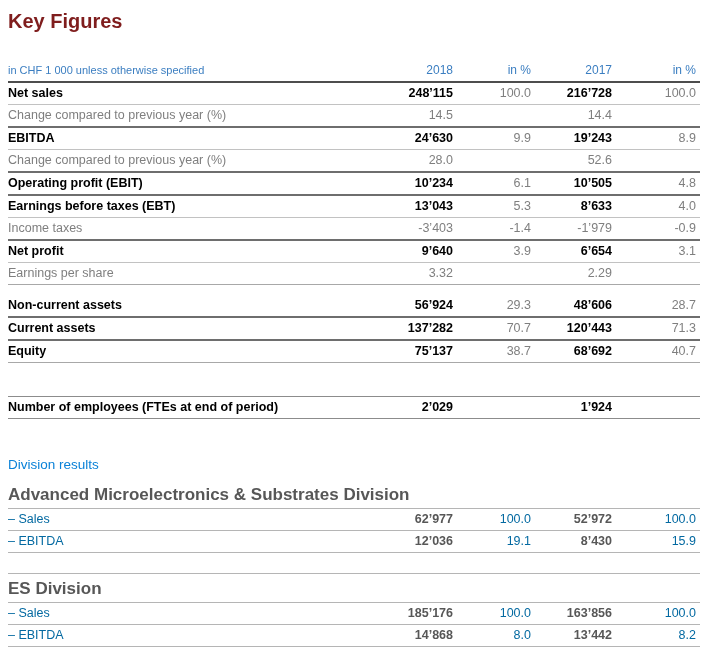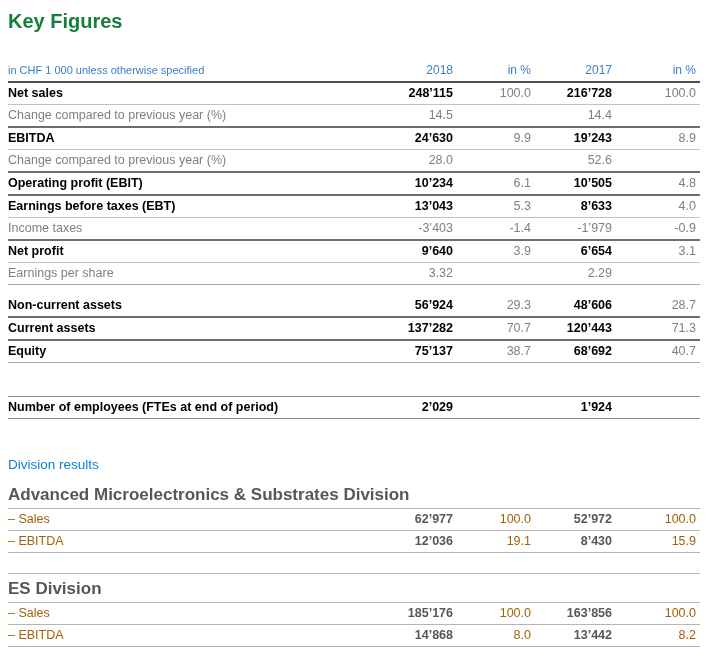--- a/index.html
+++ b/index.html
@@ -5,21 +5,21 @@
   * { margin:0; padding:0; box-sizing:border-box; }
   body {
     width:720px; height:660px;
     background:#ffffff;
     font-family:"Liberation Sans", sans-serif;
     overflow:hidden;
   }
   .page { padding:8px 20px 0 8px; }
 
   h1.title {
-    font-size:20px; font-weight:bold; color:#15803d;
+    font-size:20px; font-weight:bold; color:#7f1d1d;
     letter-spacing:0; margin:2px 0 0 0;
   }
 
   table { border-collapse:collapse; table-layout:fixed; width:692px; }
   col.c-lbl { width:385px; }
   col.c-v1  { width:60px; }
   col.c-p1  { width:78px; }
   col.c-v2  { width:81px; }
   col.c-p2  { width:88px; }
 
@@ -35,21 +35,21 @@
 
   
   td.lbl { text-align:left; }
   td.val, td.pct { text-align:right; }
   td.pct:last-child { padding-right:4px; }
 
   
   tr.plain td { color:#7f7f7f; font-weight:normal; }
   tr.bold  td.lbl, tr.bold td.val { color:#000000; font-weight:bold; }
   tr.bold  td.pct { color:#7f7f7f; font-weight:normal; }
-  tr.mixed td.lbl, tr.mixed td.pct { color:#a16207; font-weight:normal; }
+  tr.mixed td.lbl, tr.mixed td.pct { color:#0369a1; font-weight:normal; }
   tr.mixed td.val { color:#575757; font-weight:bold; }
 
   
   tbody tr.bold  { border-top:2px solid #6e6e6e; }
   tbody tr.plain { border-top:1px solid #c2c2c2; }
   tbody tr.mixed { border-top:1px solid #b5b5b5; }
   .t-main  tbody tr:first-child { border-top:none; }
   .t-assets tbody tr:first-child { border-top:none; }
   .t-main   { border-bottom:1px solid #a8a8a8; }
   .t-assets { border-bottom:1px solid #a8a8a8; margin-top:10px; }

